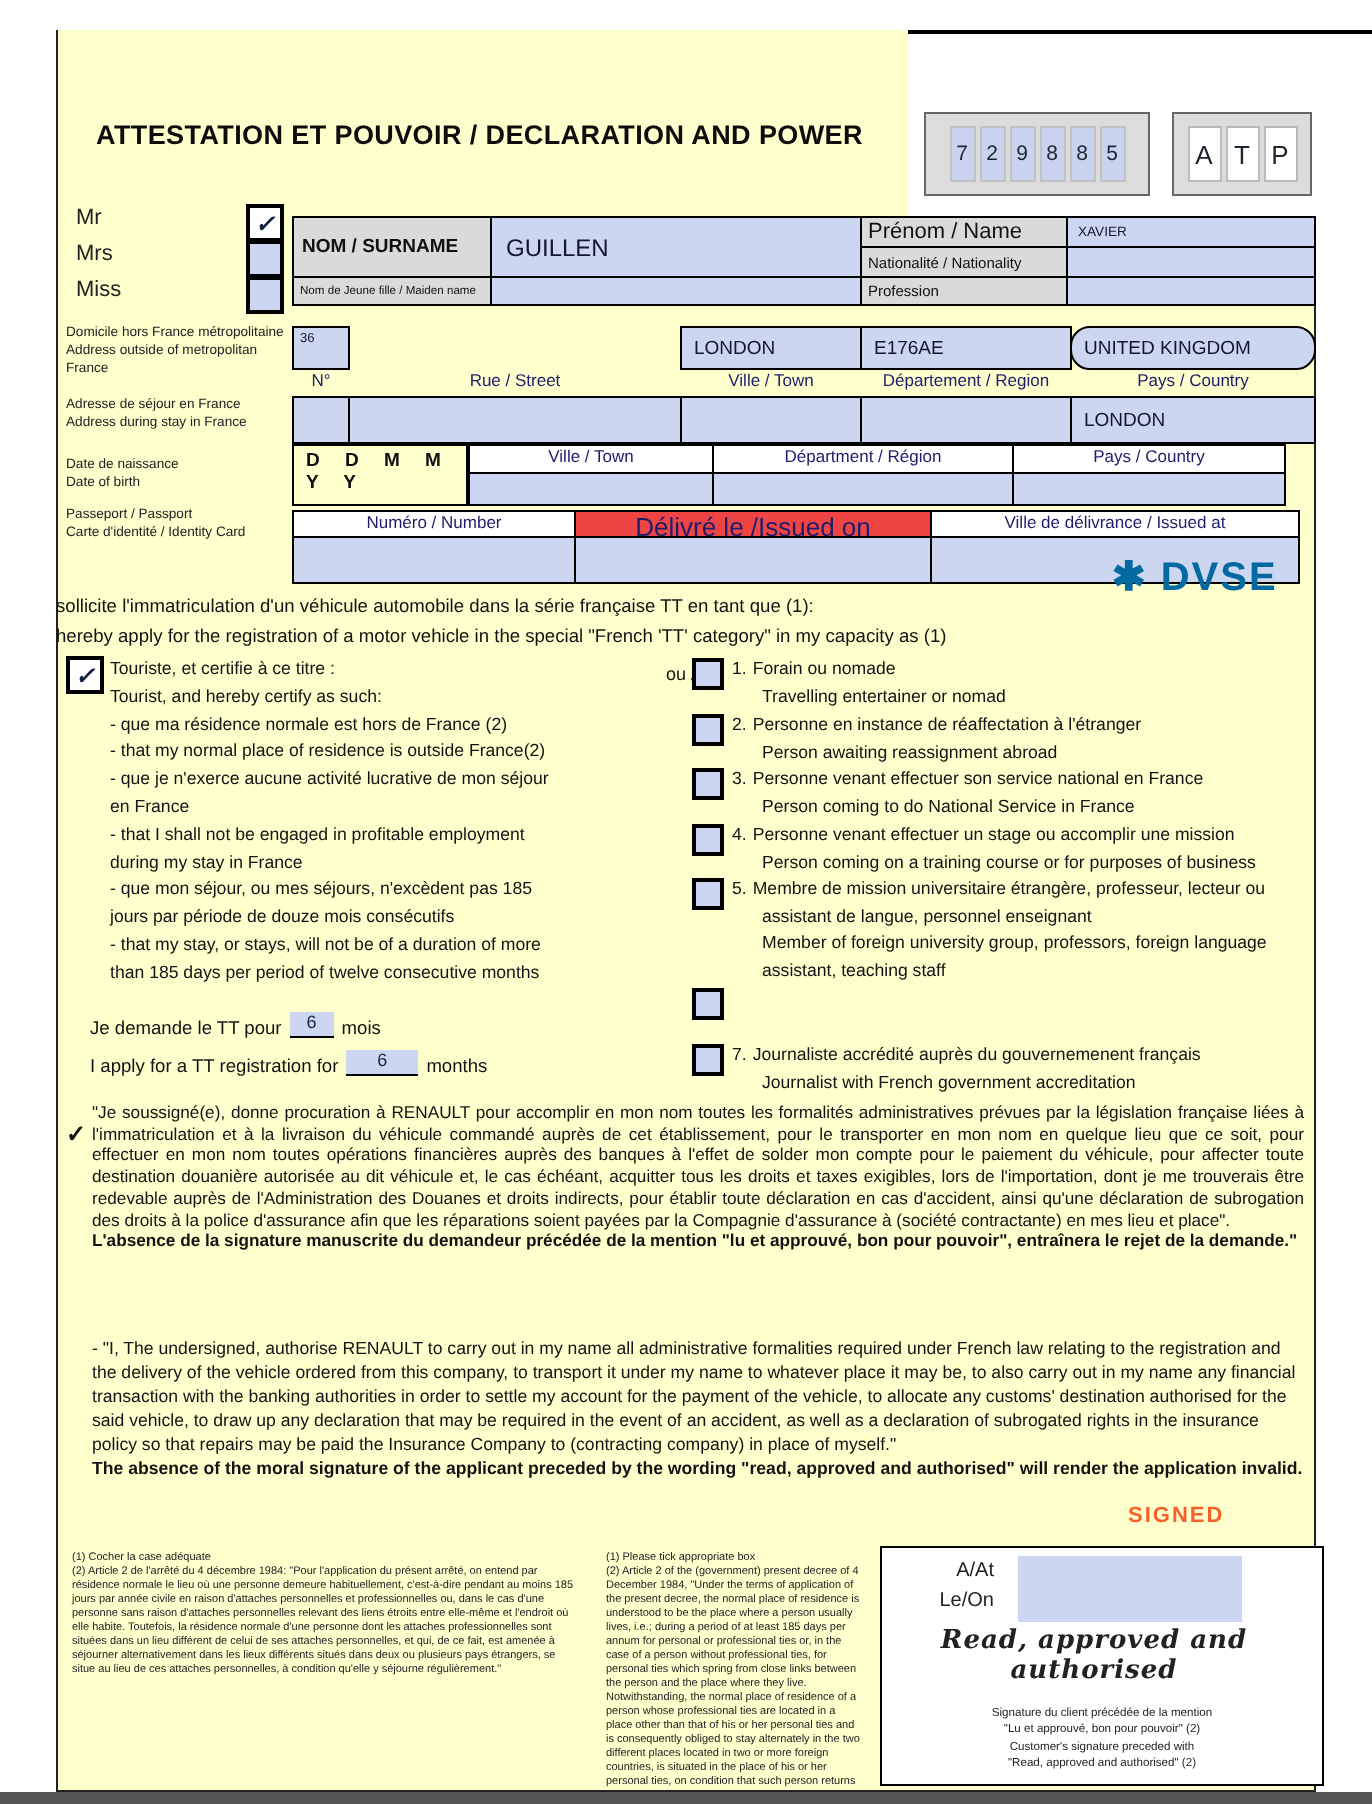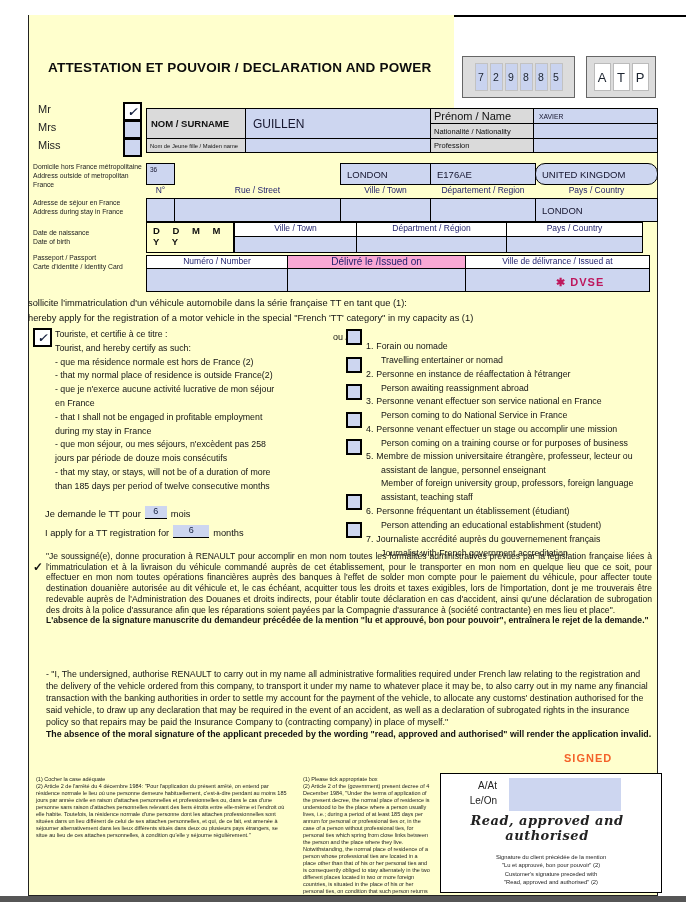--- a/index.html
+++ b/index.html
@@ -31,27 +31,27 @@
   .bluecell{background:#CDD6F0;}
   .vc{display:flex;align-items:center;}
 
   .left-label{position:absolute;left:33px;width:112px;font-size:6.8px;line-height:9px;color:#222;}
 
   .colhead{position:absolute;text-align:center;font-size:8.5px;color:#1d1d6b;}
 
   .dob-letter-row{font-weight:bold;font-size:9.5px;letter-spacing:5px;padding:2px 0 16px 6px;color:#101010;}
   .dob-box{width:12px;height:12px;border:1px solid #333;background:#DDE3F5;box-sizing:border-box;}
 
-  .watermark{position:absolute;font-size:11px;font-weight:bold;letter-spacing:1px;color:#be185d;z-index:5;}
+  .watermark{position:absolute;font-size:20px;font-weight:bold;letter-spacing:1px;color:#0369a1;z-index:5;}
 
   .bodytext{font-size:9.3px;line-height:15px;color:#131313;}
   .tourist-lines{position:absolute;left:55px;top:328px;width:282px;font-size:8.8px;line-height:13.8px;color:#131313;}
   .ouor{position:absolute;left:333px;top:332px;font-size:9px;color:#131313;}
 
-  .cat-txt{position:absolute;left:366px;width:292px;font-size:8.8px;line-height:13.5px;color:#131313;margin-top:12px;}
+  .cat-txt{position:absolute;left:366px;width:292px;font-size:8.8px;line-height:13.5px;color:#131313;}
   .fr-line{padding-left:15px;text-indent:-15px;}
   .fr-line .num{margin-right:3px;}
   .en-line{margin-left:15px;}
 
   .ttline{position:absolute;left:45px;font-size:9.3px;display:flex;align-items:flex-end;gap:4px;color:#131313;}
   .ttfield{display:inline-block;background:#CDD6F0;border-bottom:1.4px solid #000;height:12px;
            text-align:center;font-size:9px;color:#16213f;}
 
   .legal{position:absolute;left:46px;width:606px;font-size:8.6px;line-height:10.7px;text-align:justify;color:#131313;}
   .legal-en{font-size:8.8px;line-height:12.1px;text-align:left;}
@@ -171,21 +171,21 @@
     <div class="cell" style="left:0;top:0;width:123px;height:15px;text-align:center;font-size:8.5px;color:#1d1d6b;background:#fff;">Ville / Town</div>
     <div class="cell" style="left:122px;top:0;width:151px;height:15px;text-align:center;font-size:8.5px;color:#1d1d6b;background:#fff;">Départment / Région</div>
     <div class="cell" style="left:272px;top:0;width:137px;height:15px;text-align:center;font-size:8.5px;color:#1d1d6b;background:#fff;">Pays / Country</div>
     <div class="cell bluecell" style="left:0;top:14px;width:123px;height:17px;"></div>
     <div class="cell bluecell" style="left:122px;top:14px;width:151px;height:17px;"></div>
     <div class="cell bluecell" style="left:272px;top:14px;width:137px;height:17px;"></div>
   </div>
 
   <div class="tbl" style="left:146px;top:255px;width:504px;height:37px;">
     <div class="cell" style="left:0;top:0;width:142px;height:14px;text-align:center;font-size:8.5px;color:#1d1d6b;background:#fff;">Numéro / Number</div>
-    <div class="cell" style="left:141px;top:0;width:179px;height:14px;text-align:center;font-size:10px;color:#1d1d6b;background:#f9a8d4;">Délivré le /Issued on</div>
+    <div class="cell" style="left:141px;top:0;width:179px;height:14px;text-align:center;font-size:13px;color:#1d1d6b;background:#ef4444;">Délivré le /Issued on</div>
     <div class="cell" style="left:319px;top:0;width:185px;height:14px;text-align:center;font-size:8.5px;color:#1d1d6b;background:#fff;">Ville de délivrance / Issued at</div>
     <div class="cell bluecell" style="left:0;top:13px;width:142px;height:24px;"></div>
     <div class="cell bluecell" style="left:141px;top:13px;width:179px;height:24px;"></div>
     <div class="cell bluecell" style="left:319px;top:13px;width:185px;height:24px;"></div>
   </div>
   <div class="watermark" style="left:556px;top:276px;">✱ DVSE</div>
 
   <div class="abs bodytext" style="left:28px;top:296px;width:612px;">
     <div>sollicite l'immatriculation d'un véhicule automobile dans la série française TT en tant que (1):</div>
     <div>hereby apply for the registration of a motor vehicle in the special "French 'TT' category" in my capacity as (1)</div>
@@ -196,21 +196,21 @@
     </div>
   <div class="tourist-lines">
     <div>Touriste, et certifie à ce titre :</div>
     <div>Tourist, and hereby certify as such:</div>
     <div>- que ma résidence normale est hors de France (2)</div>
     <div>- that my normal place of residence is outside France(2)</div>
     <div>- que je n'exerce aucune activité lucrative de mon séjour</div>
     <div>en France</div>
     <div>- that I shall not be engaged in profitable employment</div>
     <div>during my stay in France</div>
-    <div>- que mon séjour, ou mes séjours, n'excèdent pas 258</div>
+    <div>- que mon séjour, ou mes séjours, n'excèdent pas 185</div>
     <div>jours par période de douze mois consécutifs</div>
     <div>- that my stay, or stays, will not be of a duration of more</div>
     <div>than 185 days per period of twelve consecutive months</div>
   </div>
   <div class="ouor">ou / or</div>
 
   <div class="cb small bluebg" style="left:346px;top:329px;"></div>
   <div class="cat-txt" style="top:328px;">
     <div class="fr-line"><span class="num">1.</span><span>Forain ou nomade</span></div>
     <div class="en-line">Travelling entertainer or nomad</div>
@@ -234,24 +234,20 @@
     <div class="en-line">Person coming on a training course or for purposes of business</div>
   </div>
 
   <div class="cb small bluebg" style="left:346px;top:439px;"></div>
   <div class="cat-txt" style="top:438px;">
     <div class="fr-line"><span class="num">5.</span><span>Membre de mission universitaire étrangère, professeur, lecteur ou assistant de langue, personnel enseignant</span></div>
     <div class="en-line">Member of foreign university group, professors, foreign language assistant, teaching staff</div>
   </div>
 
   <div class="cb small bluebg" style="left:346px;top:494px;"></div>
-  <div class="cat-txt" style="top:493px;">
-    <div class="fr-line"><span class="num">6.</span><span>Personne fréquentant un établissement (étudiant)</span></div>
-    <div class="en-line">Person attending an educational establishment (student)</div>
-  </div>
 
   <div class="cb small bluebg" style="left:346px;top:522px;"></div>
   <div class="cat-txt" style="top:521px;">
     <div class="fr-line"><span class="num">7.</span><span>Journaliste accrédité auprès du gouvernemenent français</span></div>
     <div class="en-line">Journalist with French government accreditation</div>
   </div>
 
   <div class="ttline" style="top:506px;">
     <span>Je demande le TT pour</span>
     <span class="ttfield" style="width:22px;">6</span>

